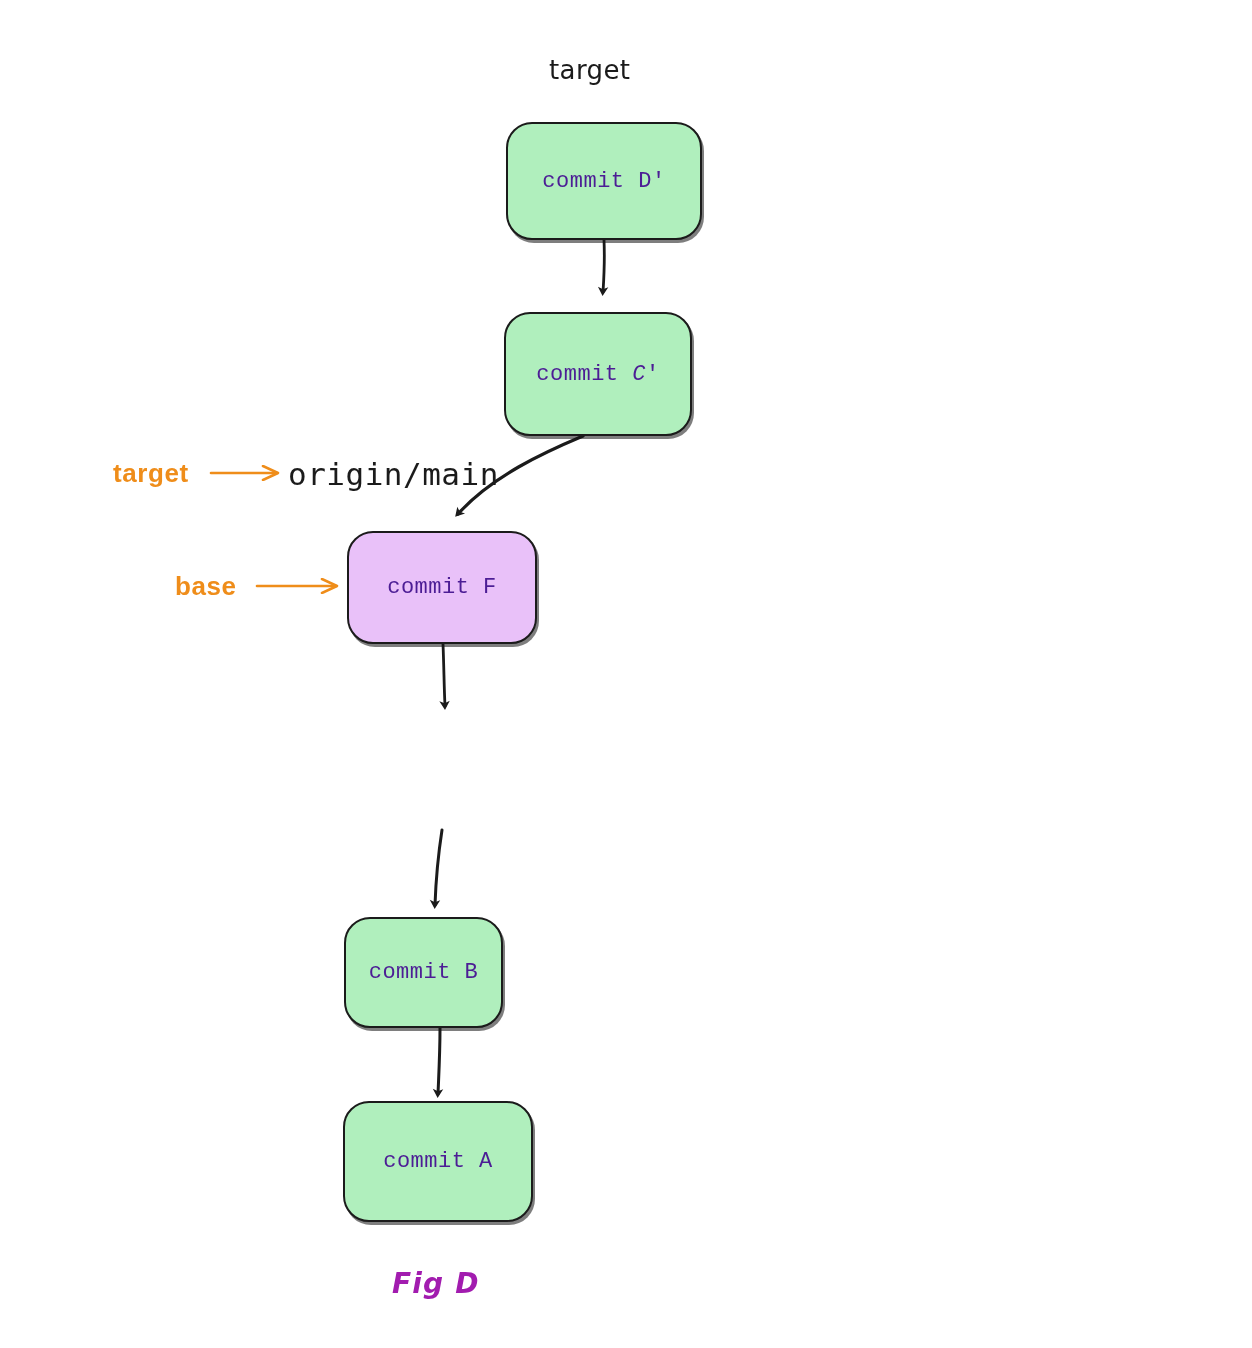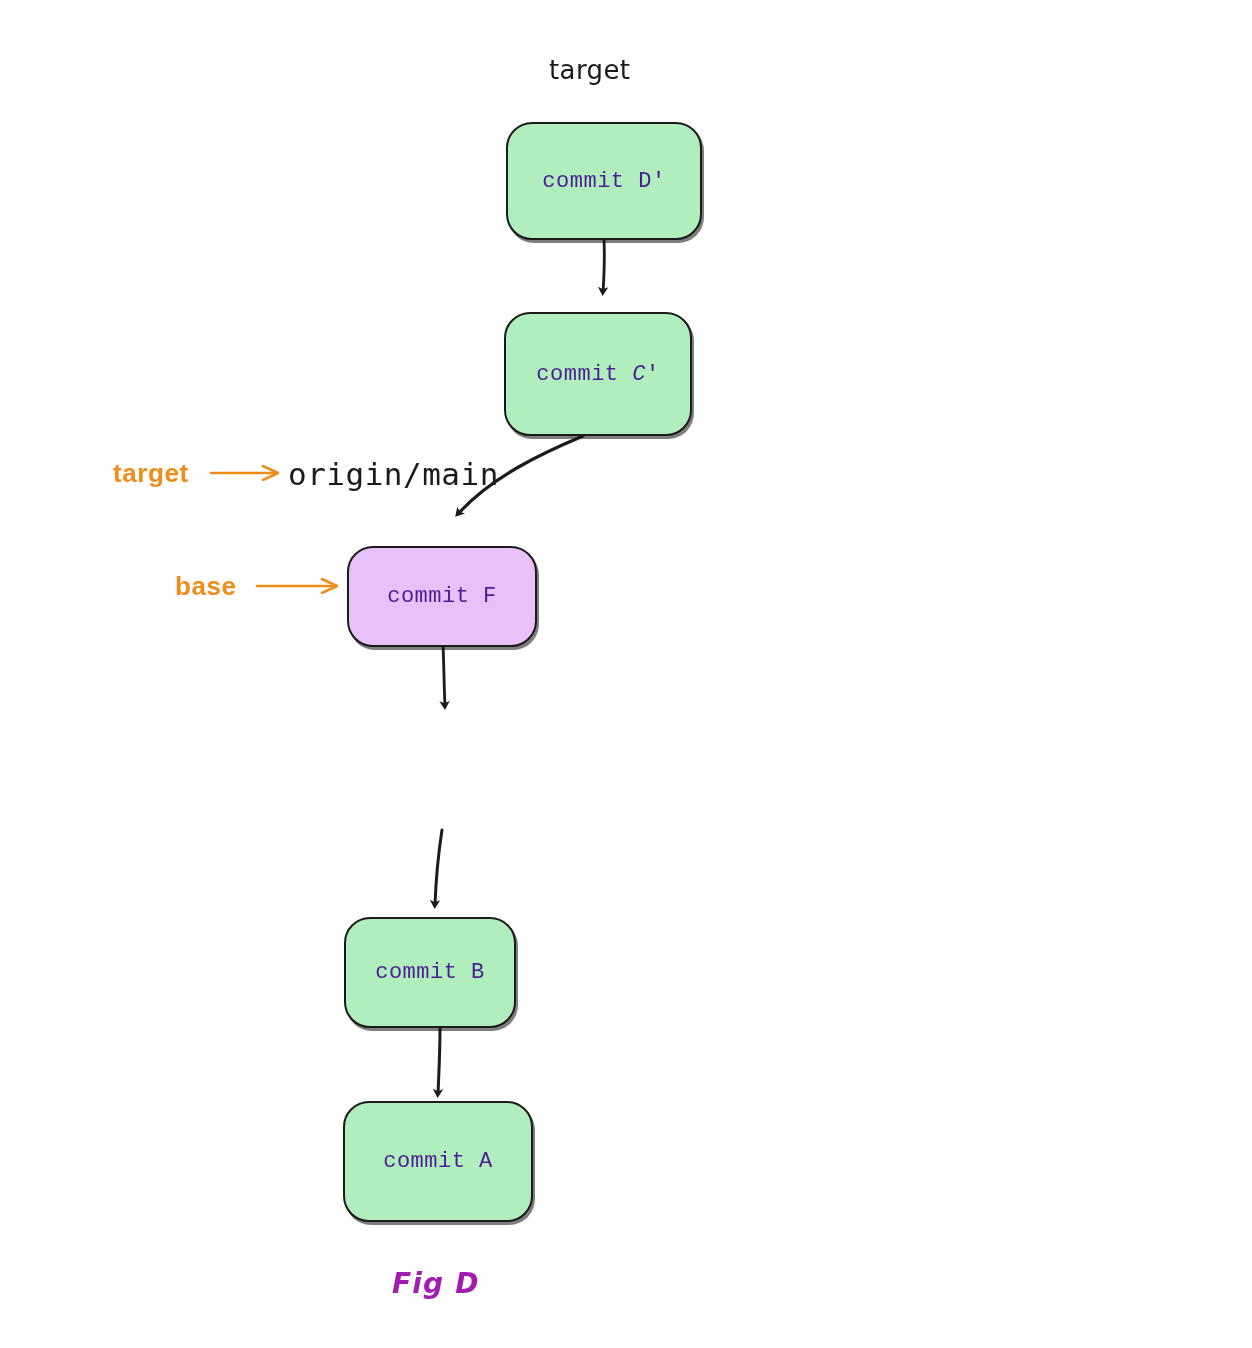--- a/index.html
+++ b/index.html
@@ -80,26 +80,26 @@
   <div class="plain-label label-blue" style="left:392px;top:1267px;">Fig D</div>
 
   <div class="node green" style="left:506px;top:122px;width:196px;height:118px;">
     <span class="nlabel">commit D'</span>
   </div>
 
   <div class="node green" style="left:504px;top:312px;width:188px;height:124px;">
     <span class="nlabel"><span>commit </span><span class="italic-c">C</span><span>'</span></span>
   </div>
 
-  <div class="node purple" style="left:347px;top:531px;width:190px;height:101px;margin-top:15px;">
+  <div class="node purple" style="left:347px;top:531px;width:190px;height:113px;">
     <span class="nlabel">commit F</span>
   </div>
 
 
-  <div class="node green" style="left:344px;top:917px;width:172px;height:111px;">
+  <div class="node green" style="left:344px;top:917px;width:159px;height:111px;">
     <span class="nlabel">commit B</span>
   </div>
 
   <div class="node green" style="left:343px;top:1101px;width:190px;height:121px;">
     <span class="nlabel">commit A</span>
   </div>
 
 </div>
 
 </body></html>

